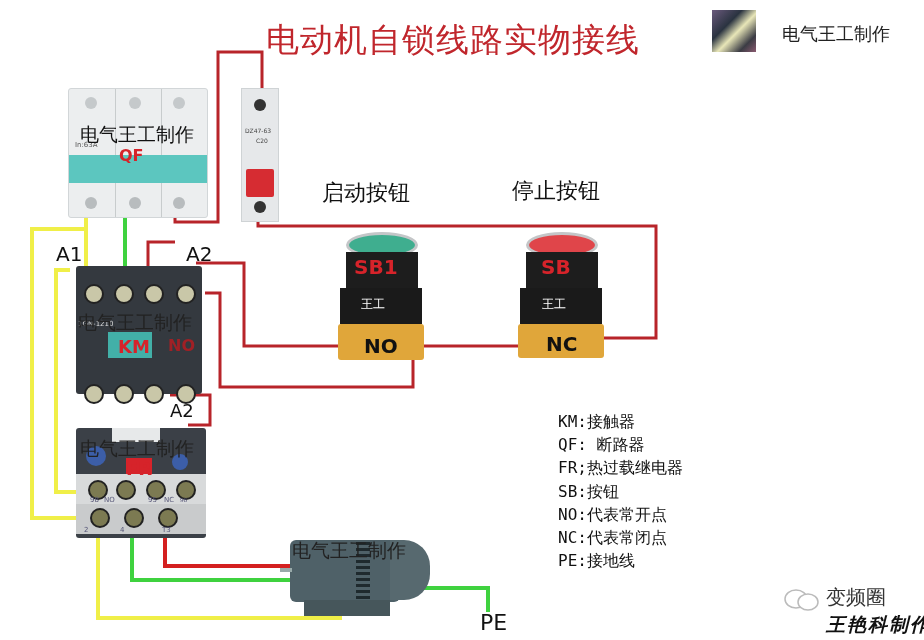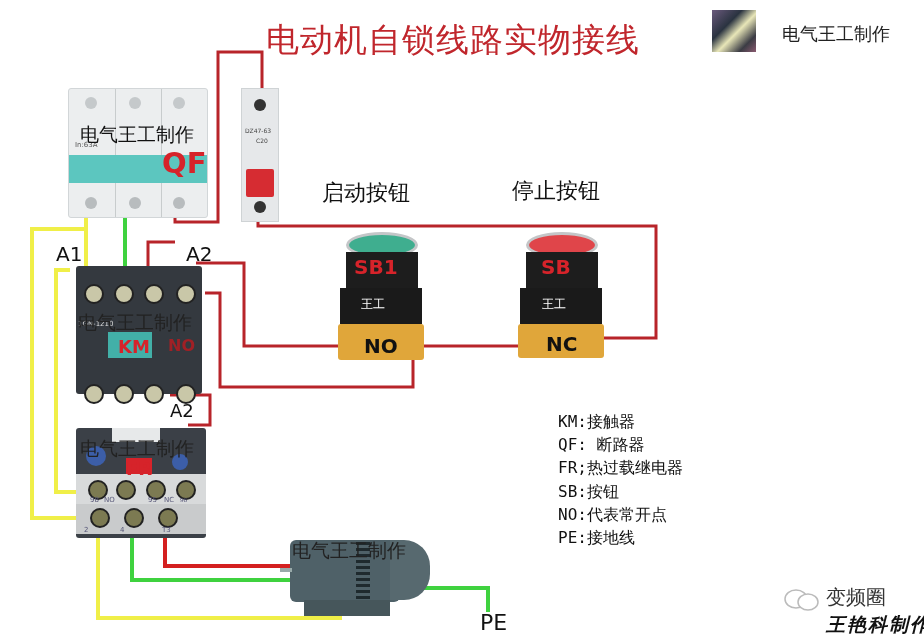--- a/index.html
+++ b/index.html
@@ -70,21 +70,21 @@
   <div class="abs" style="left:0;top:66px;width:138px;height:28px;background:#5cc6bf;"></div>
   <div class="abs" style="left:16px;top:8px;width:12px;height:12px;border-radius:50%;background:#c5c9cb;"></div>
   <div class="abs" style="left:60px;top:8px;width:12px;height:12px;border-radius:50%;background:#c5c9cb;"></div>
   <div class="abs" style="left:104px;top:8px;width:12px;height:12px;border-radius:50%;background:#c5c9cb;"></div>
   <div class="abs" style="left:16px;top:108px;width:12px;height:12px;border-radius:50%;background:#b8bcbe;"></div>
   <div class="abs" style="left:60px;top:108px;width:12px;height:12px;border-radius:50%;background:#b8bcbe;"></div>
   <div class="abs" style="left:104px;top:108px;width:12px;height:12px;border-radius:50%;background:#b8bcbe;"></div>
   <div class="abs" style="left:6px;top:52px;font-size:7px;color:#555;">In:63A</div>
 </div>
 <div class="abs overlay" style="left:80px;top:122px;">电气王工制作</div>
-<div class="abs red-tag" style="left:119px;top:146px;font-size:29px;margin-left:43px;">QF</div>
+<div class="abs red-tag" style="left:119px;top:146px;font-size:16px;">QF</div>
 
 <div class="abs" style="left:241px;top:88px;width:36px;height:132px;background:#e6e8ea;border:1px solid #cfd3d5;">
   <div class="abs" style="left:12px;top:10px;width:12px;height:12px;border-radius:50%;background:#333;"></div>
   <div class="abs" style="left:3px;top:38px;font-size:6px;color:#444;">DZ47-63</div>
   <div class="abs" style="left:14px;top:48px;font-size:6px;color:#444;">C20</div>
   <div class="abs" style="left:4px;top:80px;width:28px;height:28px;background:#d62c32;border-radius:2px;"></div>
   <div class="abs" style="left:12px;top:112px;width:12px;height:12px;border-radius:50%;background:#333;"></div>
 </div>
 
 <div class="abs lbl" style="left:322px;top:178px;">启动按钮</div>
@@ -164,20 +164,21 @@
 </div>
 <div class="abs overlay" style="left:292px;top:538px;color:#222;">电气王工制作</div>
 <div class="abs lbl" style="left:480px;top:610px;font-size:22px;">PE</div>
 
 <div class="abs legend">
   <div>KM:接触器</div>
   <div>QF: 断路器</div>
   <div>FR;热过载继电器</div>
   <div>SB:按钮</div>
   <div>NO:代表常开点</div>
+  <div>NC:代表常闭点</div>
   <div>PE:接地线</div>
 </div>
 
 <svg class="abs" style="left:782px;top:588px;" width="40" height="24">
   <ellipse cx="14" cy="11" rx="11" ry="9" fill="none" stroke="#bbb" stroke-width="1.5"></ellipse>
   <ellipse cx="26" cy="14" rx="10" ry="8" fill="#fff" stroke="#bbb" stroke-width="1.5"></ellipse>
 </svg>
 <div class="abs brand">变频圈</div>
 <div class="abs sign">王艳科制作</div>
 

